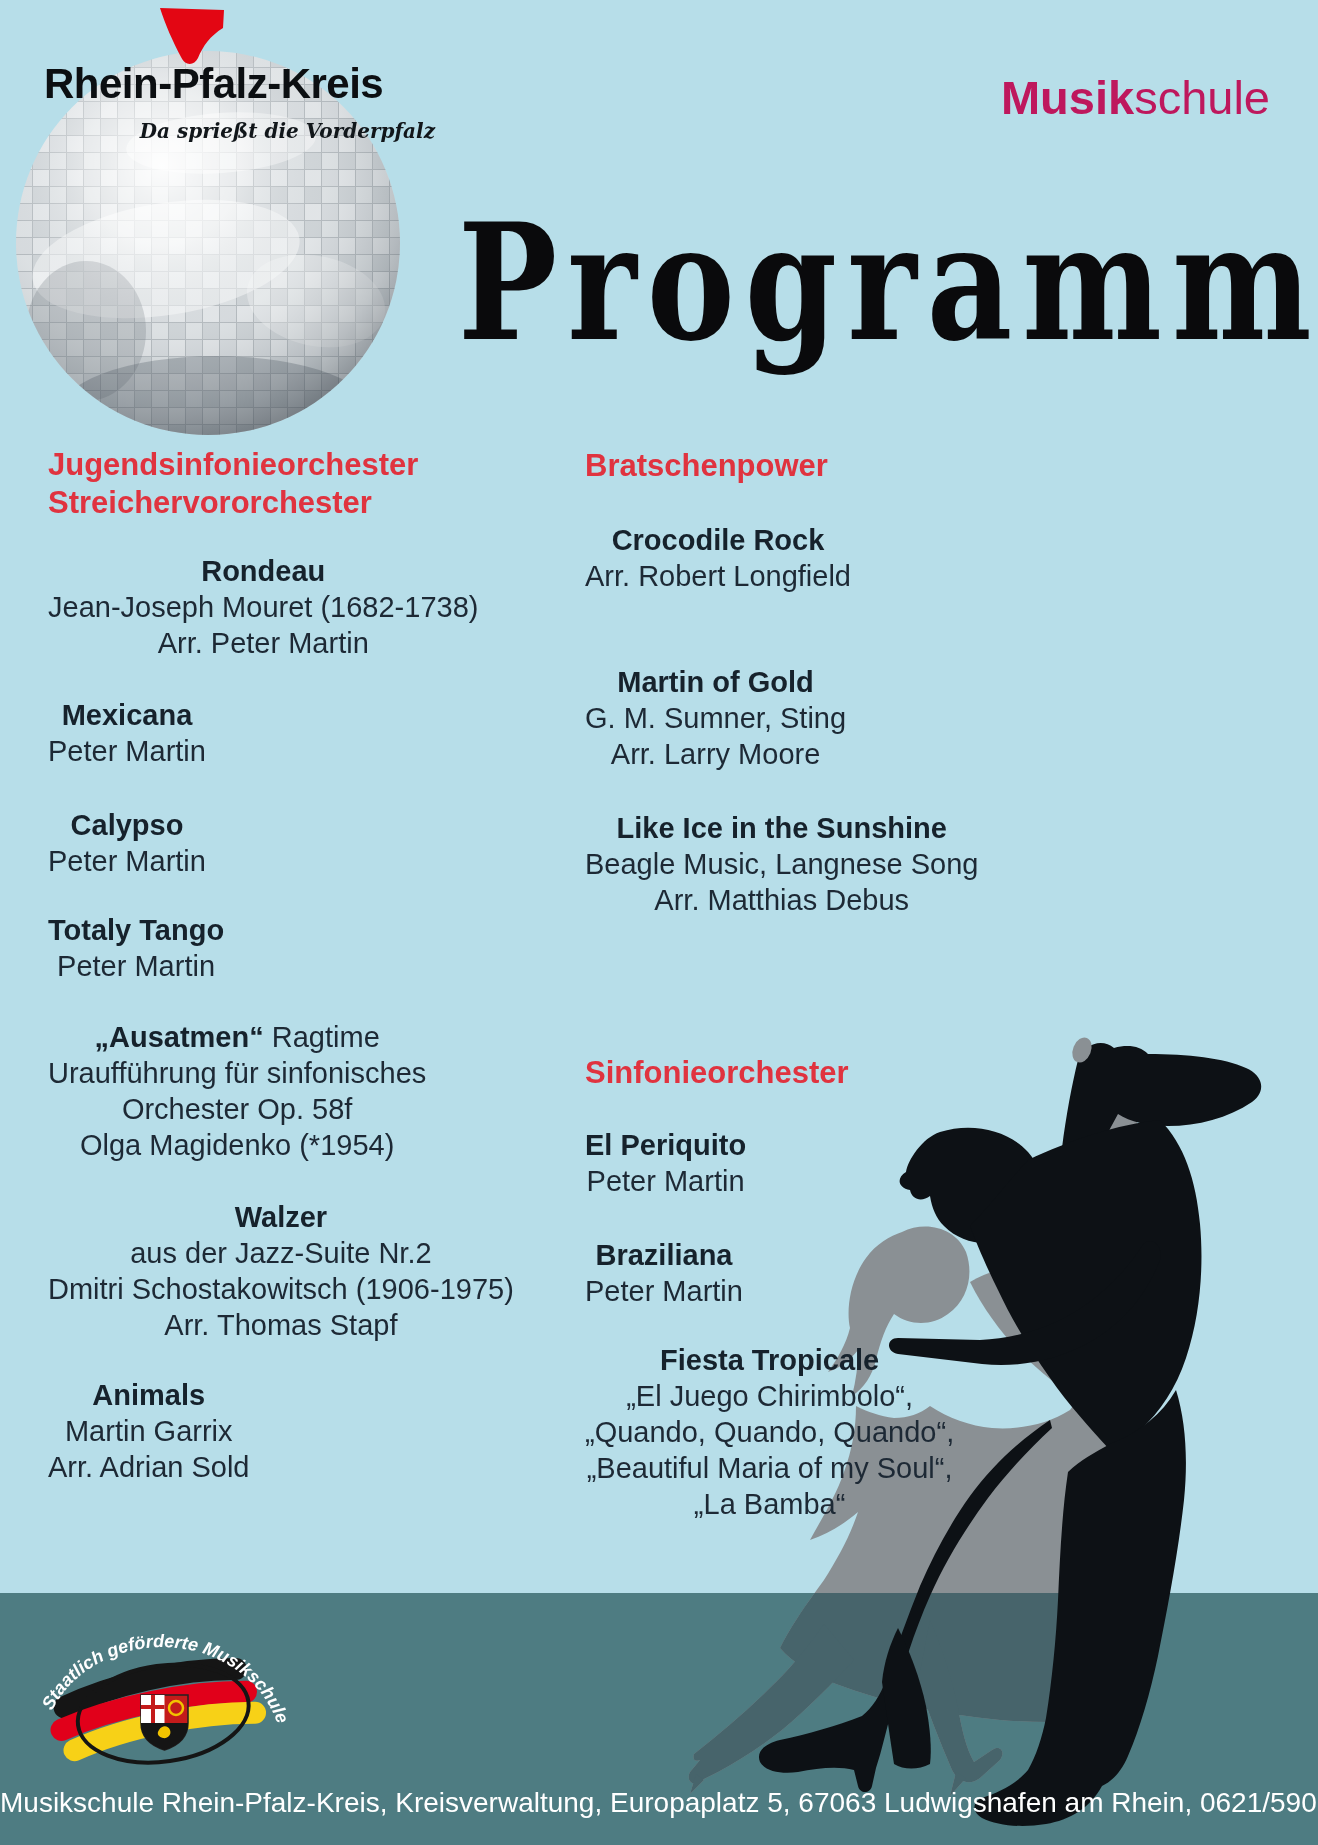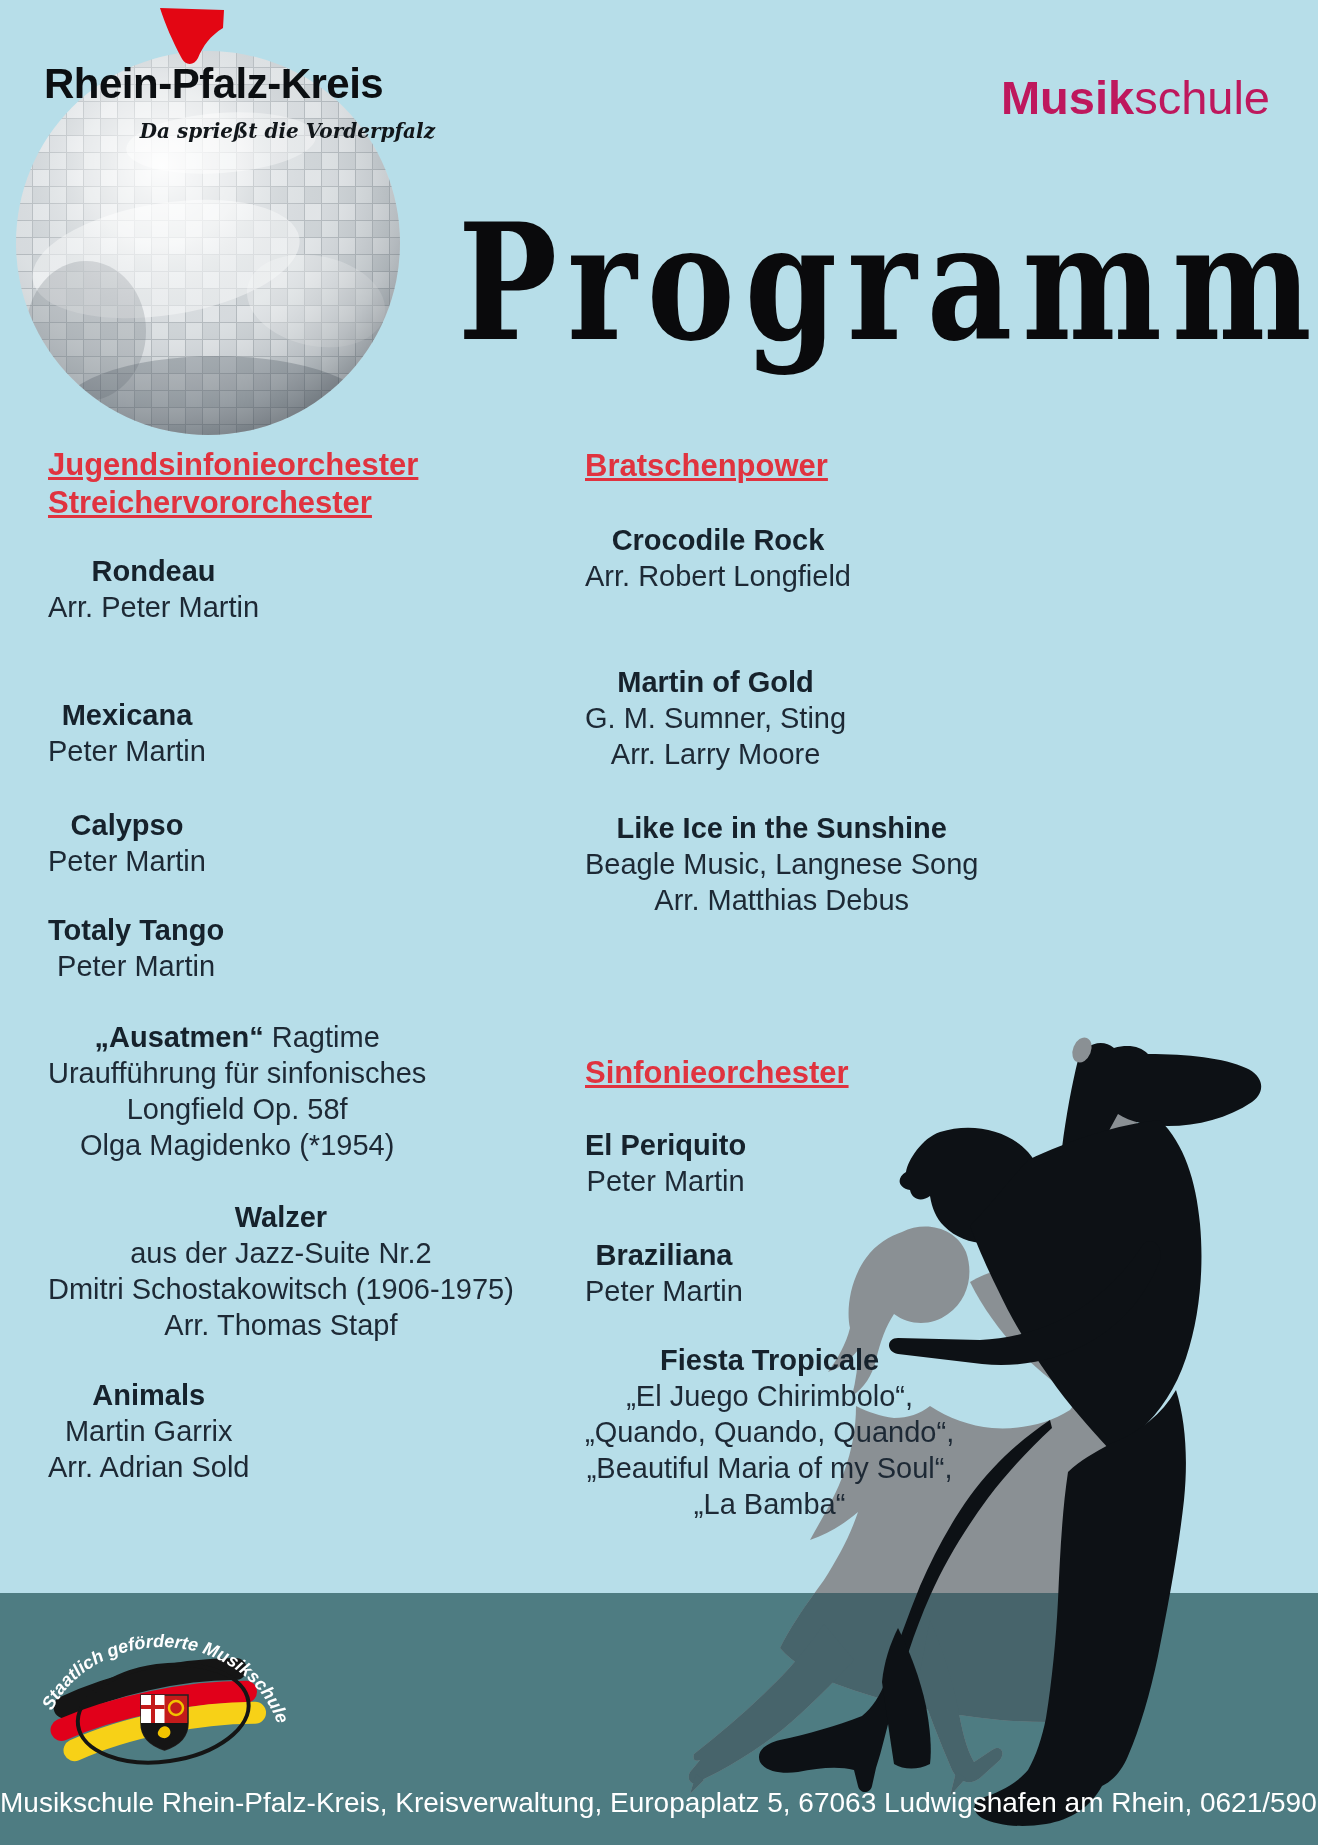--- a/index.html
+++ b/index.html
@@ -23,21 +23,21 @@
   }
   .school-title .b{font-weight:700;}
   .big-title{
     position:absolute; left:458px; top:188px; font-size:132px; font-weight:700;
     font-family:"DejaVu Serif", serif; color:#0a0a0c; letter-spacing:10px;
     transform:scaleY(1.22); transform-origin:top left; white-space:nowrap; z-index:5;
   }
   
   .heading{
     position:absolute; font-size:31px; font-weight:700; color:#e0333f;
-    line-height:38px; z-index:6; white-space:nowrap;text-decoration:underline;
+    line-height:38px; z-index:6; white-space:nowrap;
   }
   .entry{
     position:absolute; font-size:29px; color:#1d2935; line-height:36px;
     z-index:6; white-space:nowrap;text-align:center;
   }
   .entry .t{font-weight:700; color:#16222c;}
   .col-l{left:48px;}
   .col-r{left:585px;}
   
   .band{
@@ -100,38 +100,39 @@
 
   <div class="big-title">Programm</div>
 
   <div class="heading col-l" style="top:446px">
     <div>Jugendsinfonieorchester</div>
     <div>Streichervororchester</div>
   </div>
 
   <div class="entry col-l" style="top:553px">
     <div class="t">Rondeau</div>
+    <div>Jean-Joseph Mouret (1682-1738)</div>
     <div>Arr. Peter Martin</div>
   </div>
   <div class="entry col-l" style="top:697px">
     <div class="t">Mexicana</div>
     <div>Peter Martin</div>
   </div>
   <div class="entry col-l" style="top:807px">
     <div class="t">Calypso</div>
     <div>Peter Martin</div>
   </div>
   <div class="entry col-l" style="top:912px">
     <div class="t">Totaly Tango</div>
     <div>Peter Martin</div>
   </div>
   <div class="entry col-l" style="top:1019px">
     <div><span class="t">„Ausatmen“</span><span> Ragtime</span></div>
     <div>Uraufführung für sinfonisches</div>
-    <div>Longfield Op. 58f</div>
+    <div>Orchester Op. 58f</div>
     <div>Olga Magidenko (*1954)</div>
   </div>
   <div class="entry col-l" style="top:1199px">
     <div class="t">Walzer</div>
     <div>aus der Jazz-Suite Nr.2</div>
     <div>Dmitri Schostakowitsch (1906-1975)</div>
     <div>Arr. Thomas Stapf</div>
   </div>
   <div class="entry col-l" style="top:1377px">
     <div class="t">Animals</div>

